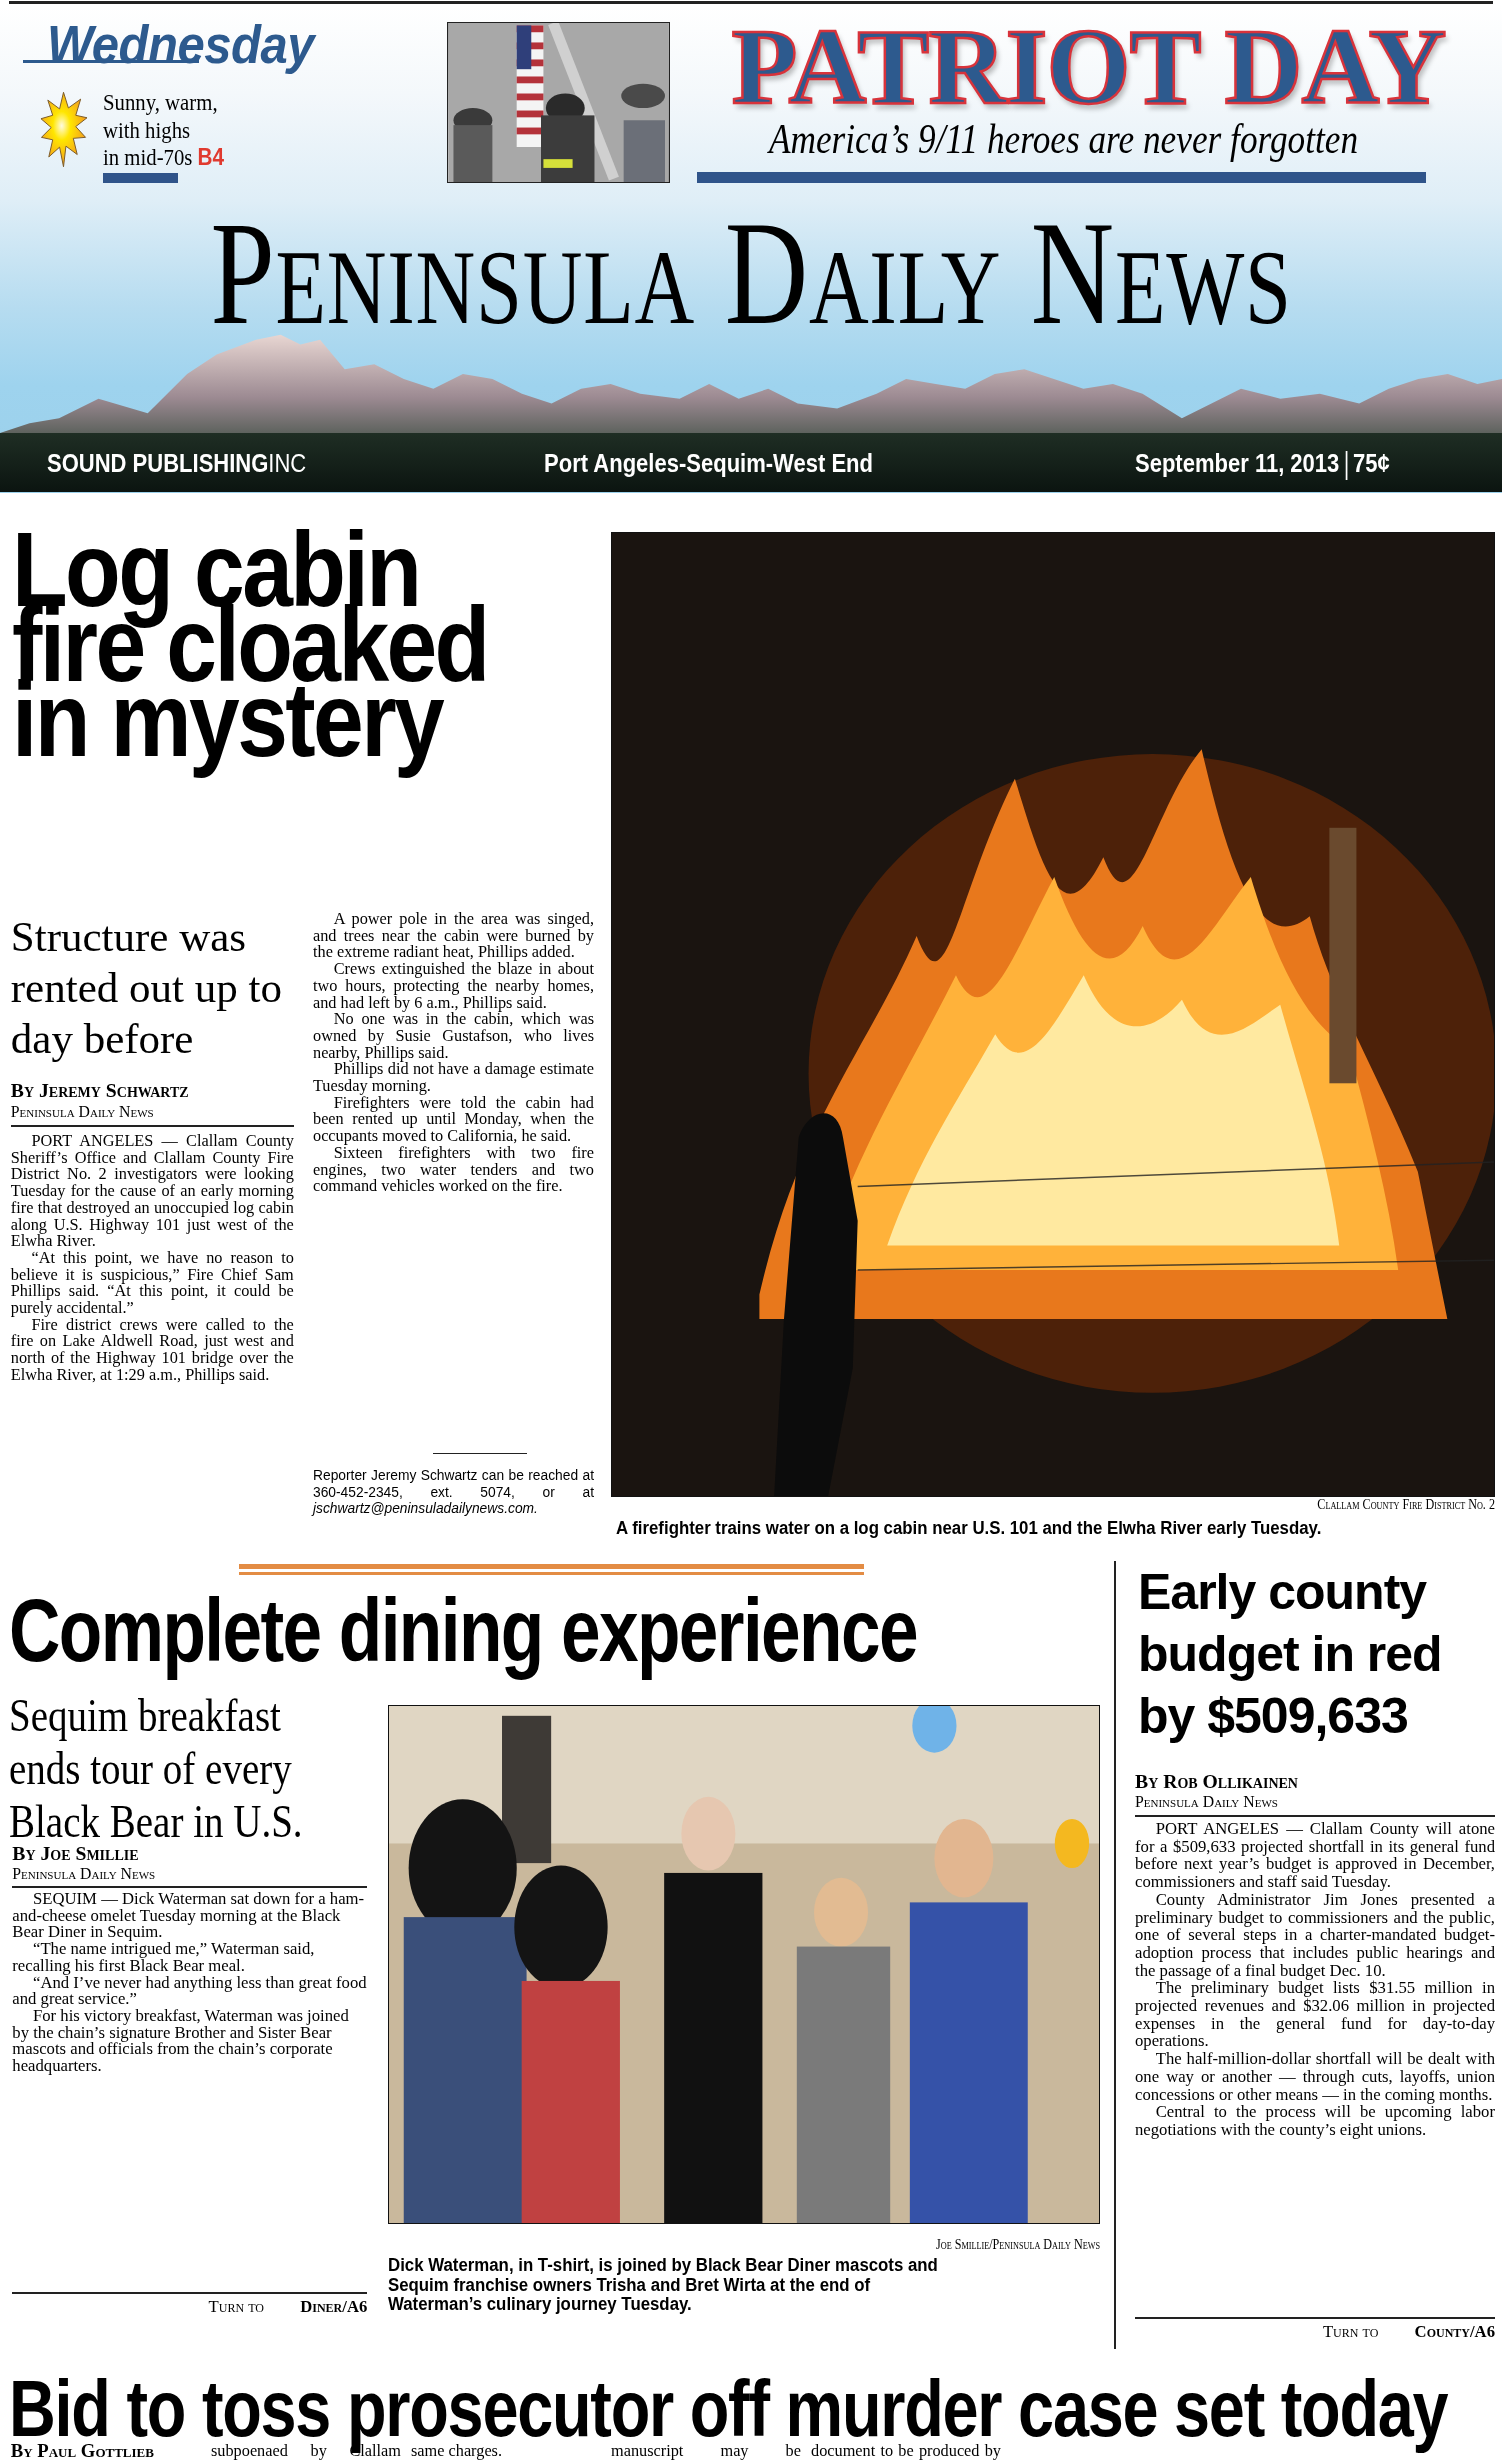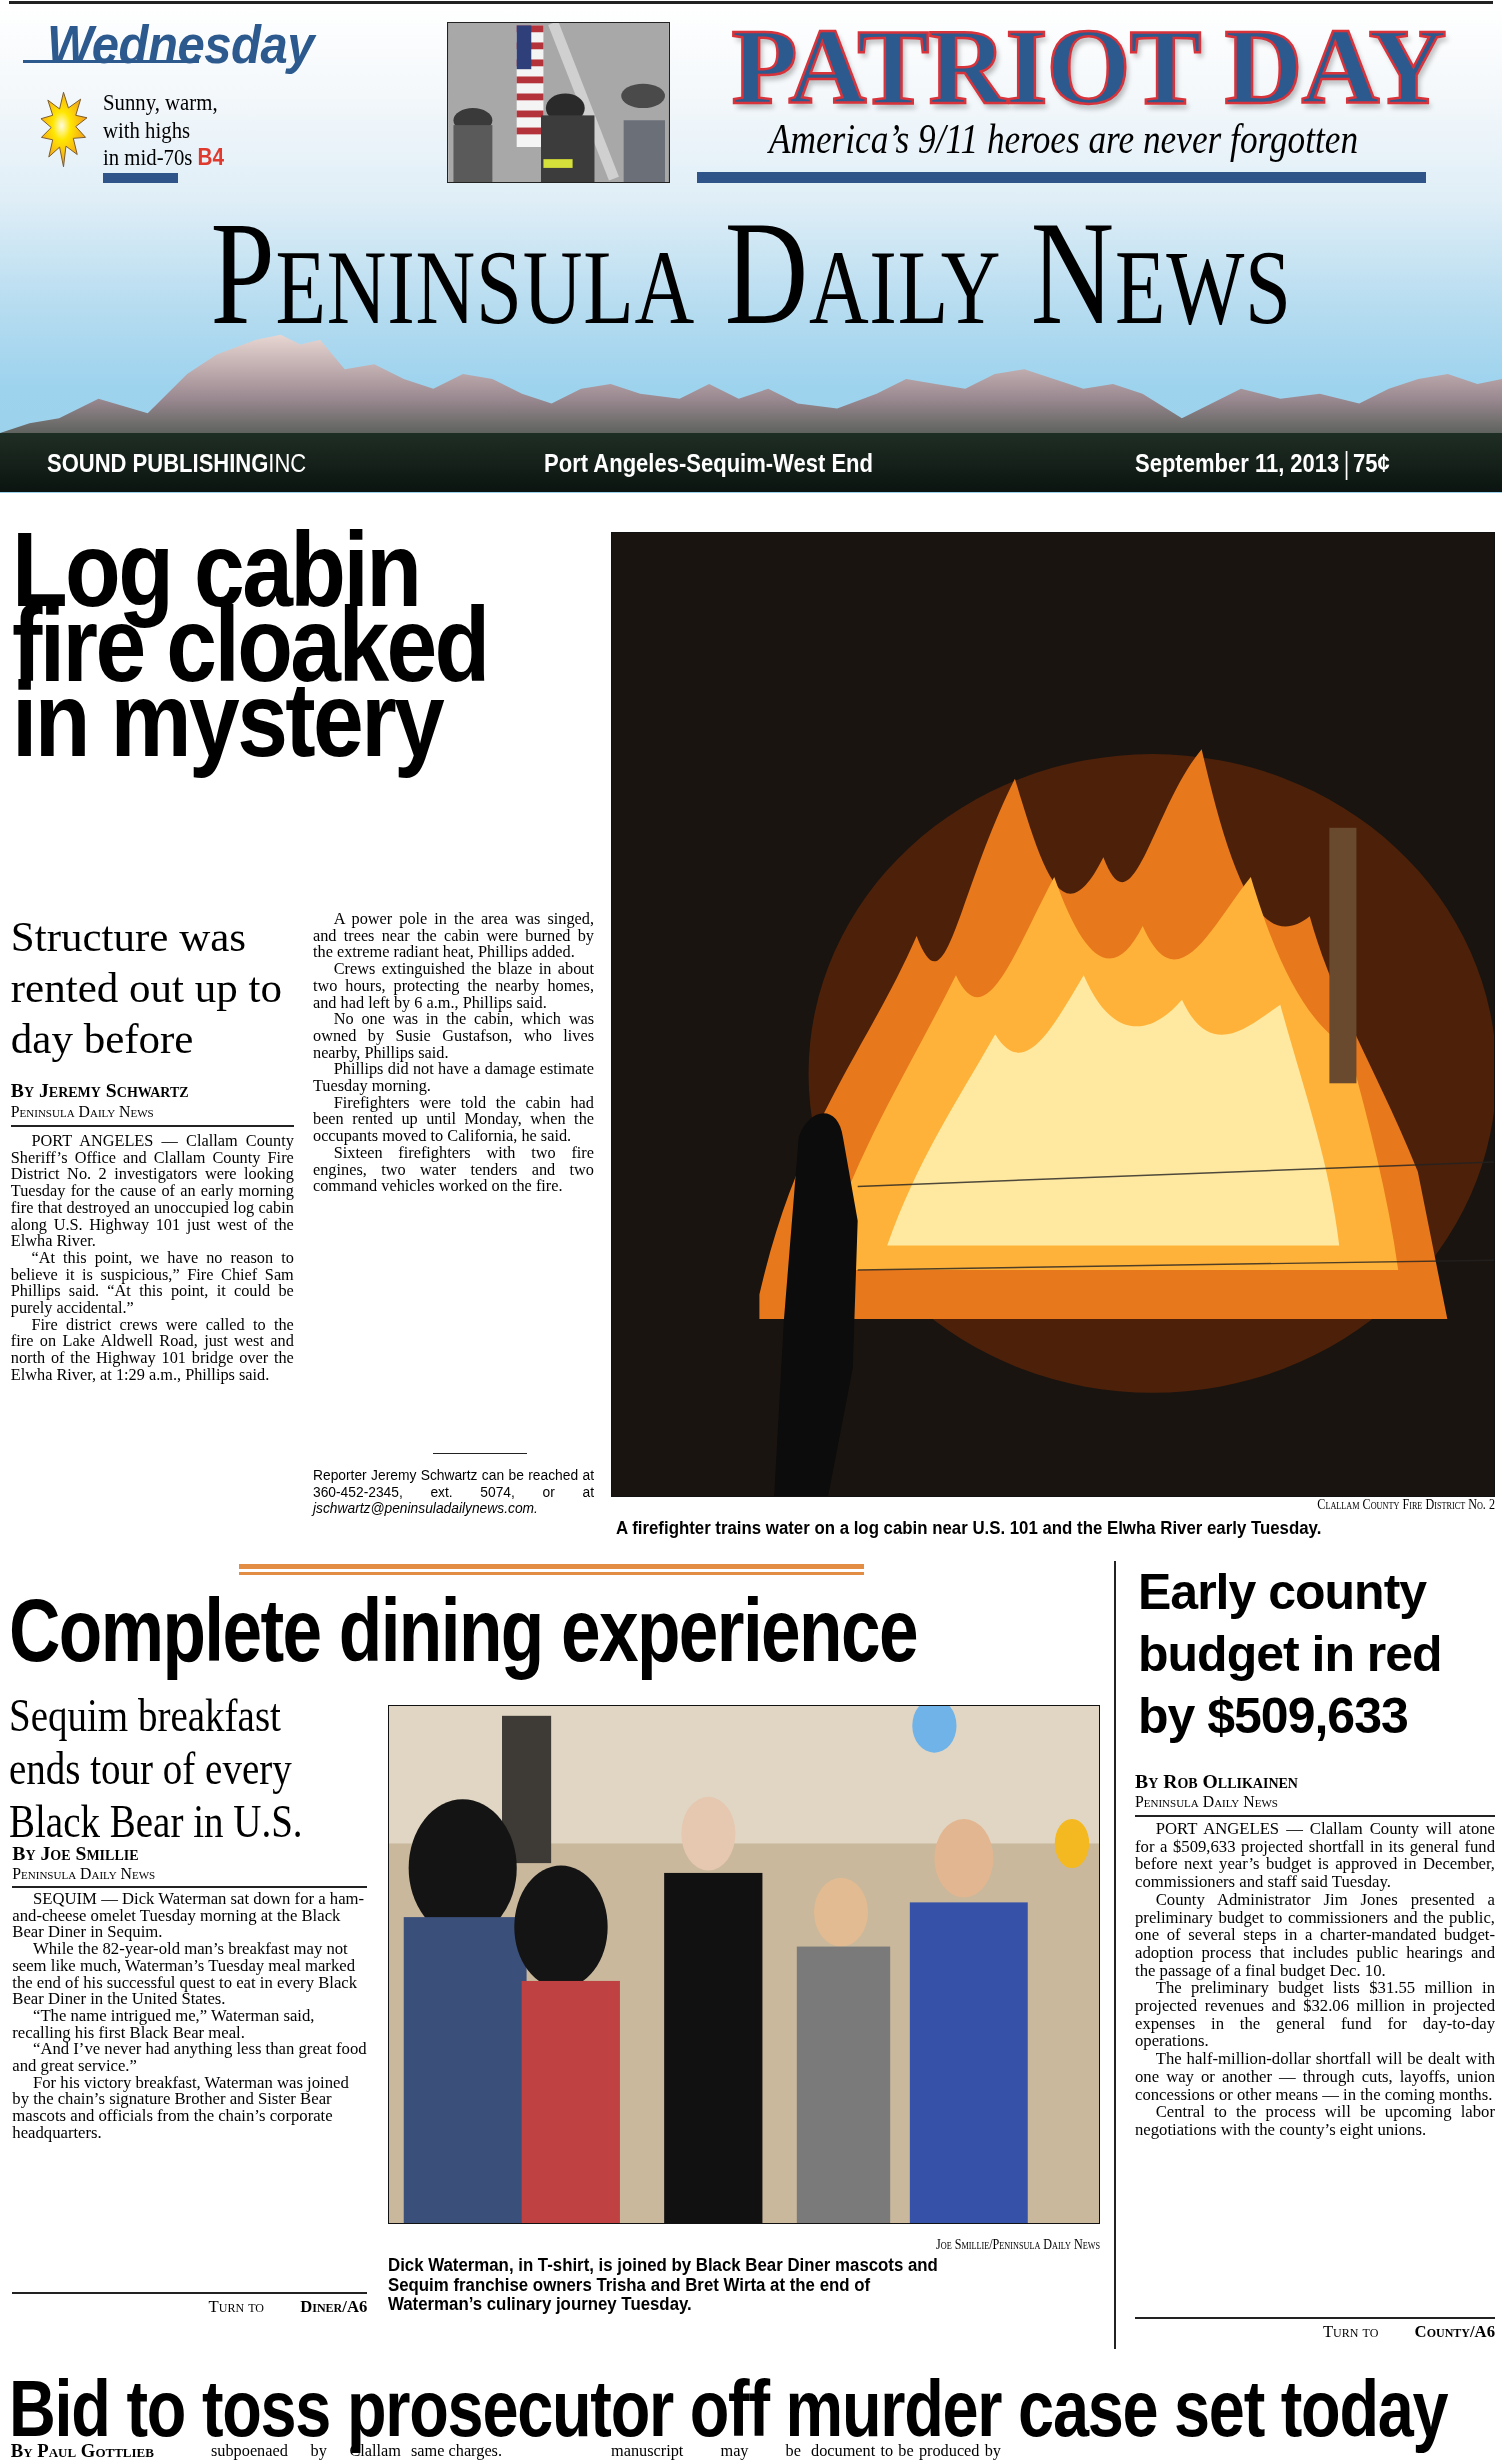--- a/index.html
+++ b/index.html
@@ -237,21 +237,20 @@
 
 <div class="abs orange-rule1"></div>
 <div class="abs orange-rule2"></div>
 <div class="abs dining-head">Complete dining experience</div>
 <div class="abs deck dining-deck">Sequim breakfast ends tour of every Black Bear in U.S.</div>
 <div class="abs byline dining-by">By Joe Smillie</div>
 <div class="abs byline-org dining-org">Peninsula Daily News</div>
 <div class="abs rule dining-rule"></div>
 <div class="abs body dining-body" style="text-align:left;">
   <p>SEQUIM — Dick Waterman sat down for a ham-and-cheese omelet Tuesday morning at the Black Bear Diner in Sequim.</p>
-  <p>While the 82-year-old man’s breakfast may not seem like much, Waterman’s Tuesday meal marked the end of his successful quest to eat in every Black Bear Diner in the United States.</p>
   <p>“The name intrigued me,” Waterman said, recalling his first Black Bear meal.</p>
   <p>“And I’ve never had anything less than great food and great service.”</p>
   <p>For his victory breakfast, Waterman was joined by the chain’s signature Brother and Sister Bear mascots and officials from the chain’s corporate headquarters.</p>
 </div>
 <div class="abs rule dining-rule2"></div>
 <div class="abs turn dining-turn"><span>Turn to</span> <b>Diner/A6</b></div>
 
 <div class="abs bear-photo">
   <svg width="100%" height="100%" viewBox="0 0 1445 1053" preserveAspectRatio="none">
     <rect width="1445" height="1053" fill="#c9b89c"></rect>

